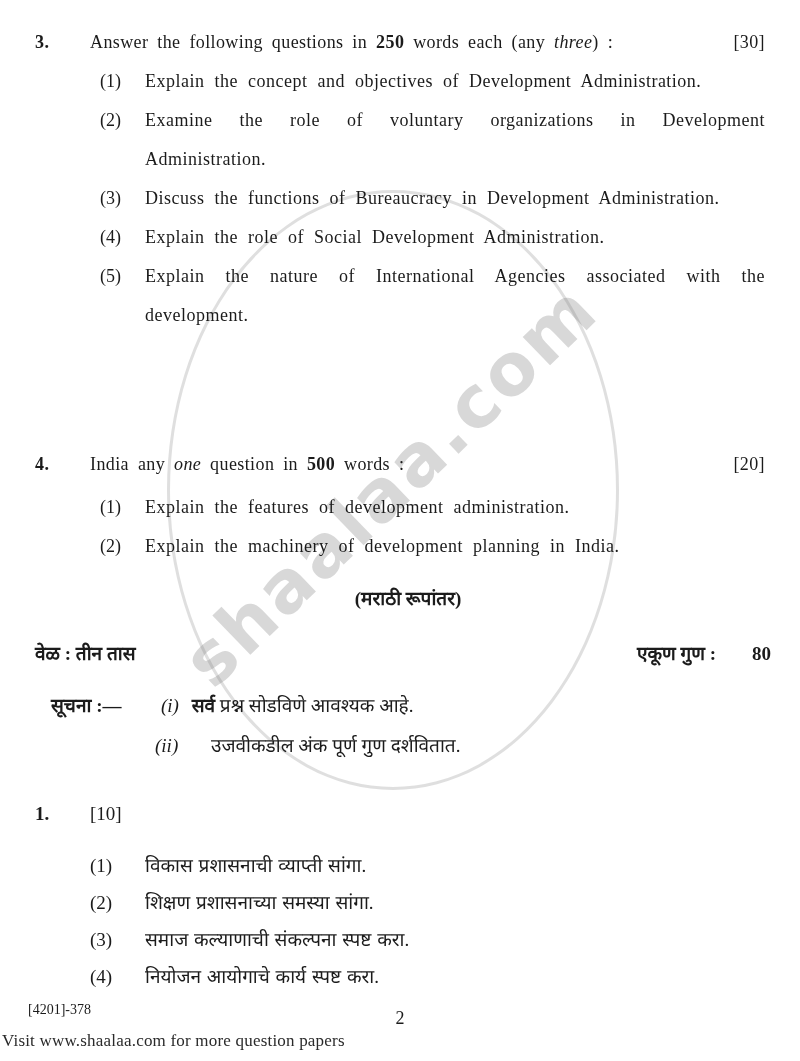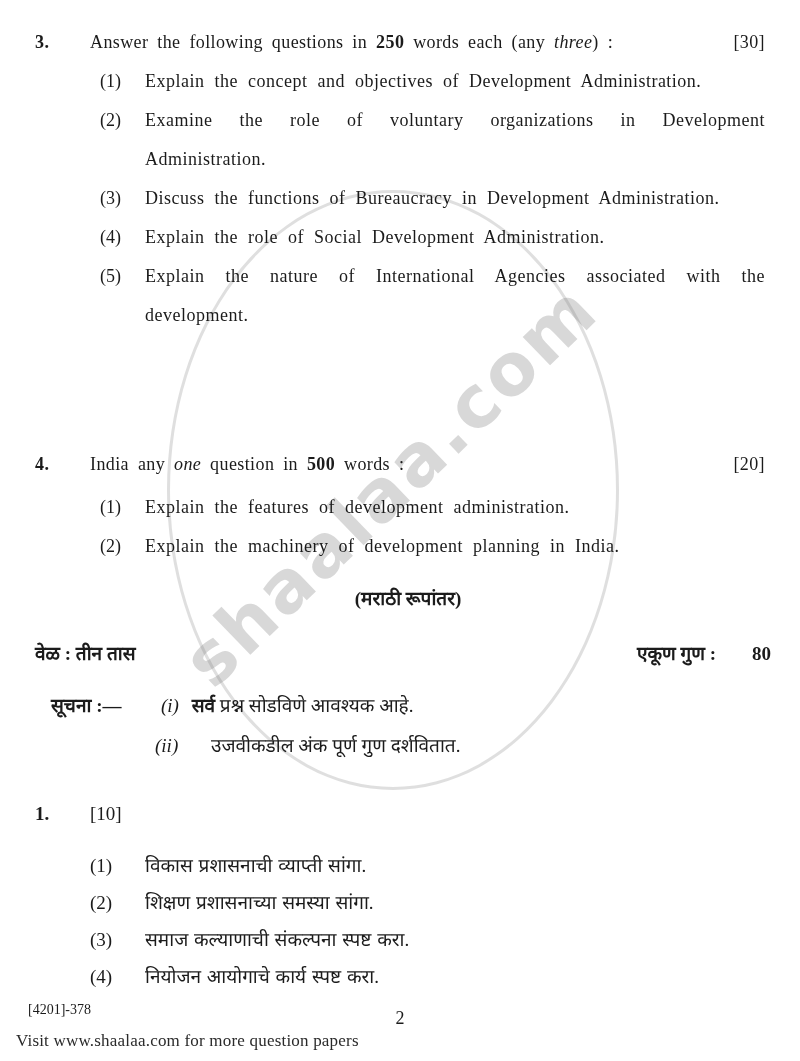--- a/index.html
+++ b/index.html
@@ -51,21 +51,21 @@
   .note-num-i { font-style:italic; }
 
   .mr-items .item { line-height:37px; letter-spacing:0; word-spacing:1px; text-align:left; font-size:19px; }
   .mr-items .item .label { left:55px; }
   .mr-header { font-size:19px; letter-spacing:0; word-spacing:2px; }
 
   
   .paper-code { position:absolute; left:28px; top:1002px; font-size:14px; }
   .page-number { position:absolute; left:0; right:0; top:1008px; text-align:center; font-size:18px; }
   .visit-link {
-    position:absolute; left:16px; top:1031px; font-size:17px; color:#2a2a2a;
+    position:absolute; left:2px; top:1031px; font-size:17px; color:#2a2a2a;
     text-decoration:none; letter-spacing:0.2px;
   }
 
   b { font-weight:bold; }
   i { font-style:italic; }
 </style>
 </head>
 <body>
 
 <div class="page">

